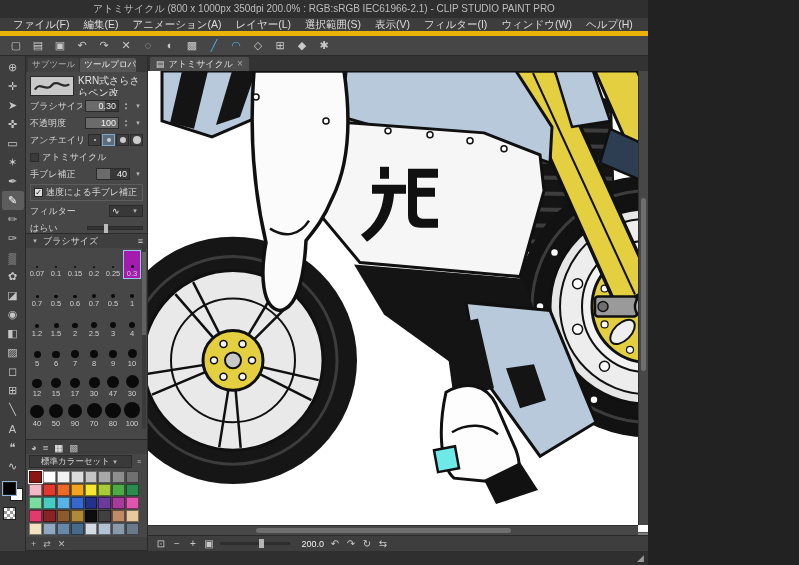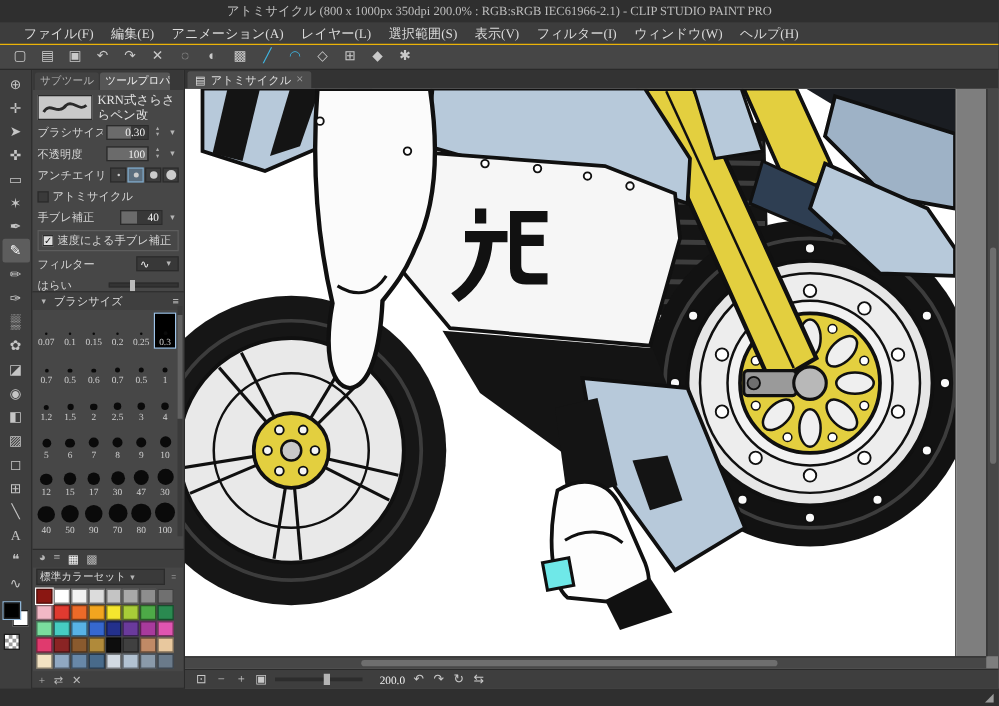--- a/index.html
+++ b/index.html
@@ -1,24 +1,24 @@
 <!DOCTYPE html>
 <html><head>
 <meta charset="utf-8">
 <style>
   *{box-sizing:border-box;margin:0;padding:0;user-select:none}
   html,body{background:#222}
-  .window{width:799px;height:565px;background:#3a3a3a;color:#d8d8d8;
-    font-family:Liberation Serif, serif;font-size:11px;
+  .window{width:648px;height:565px;background:#3a3a3a;color:#d8d8d8;
+    font-family:Liberation Sans, sans-serif;font-size:11px;
     display:flex;flex-direction:column;overflow:hidden;position:relative}
   
   .titlebar{height:18px;background:#2f2f2f;display:flex;align-items:center;justify-content:center;
     font-size:10px;color:#bdbdbd;flex:none}
-  .menubar{height:18px;background:#3d3d3d;display:flex;align-items:center;padding:0 12px;
-    font-size:10.5px;border-bottom:1px solid #eab308;flex:none}
+  .menubar{height:18px;background:#3d3d3d;display:flex;align-items:center;padding:0 6px;
+    font-size:10.5px;border-bottom:5px solid #eab308;flex:none}
   .menu-item{padding:0 7px;white-space:nowrap;cursor:default;color:#dcdcdc}
   .toolbar{height:20px;background:#464646;display:flex;align-items:center;gap:2px;padding:0 6px;
     border-bottom:1px solid #2a2a2a;flex:none}
   .tbtn{width:20px;height:17px;background:transparent;border:0;color:#c9c9c9;font-size:11px;
     line-height:1;display:flex;align-items:center;justify-content:center;border-radius:2px;
     font-family:inherit}
   .tbtn.accent{color:#3fb9e6}
   
   .main{flex:1;display:flex;min-height:0}
   .toolstrip{width:26px;background:#3e3e3e;border-right:1px solid #2a2a2a;display:flex;
@@ -67,31 +67,31 @@
   .groupbox{border:1px solid #5d5d5d;padding:2px 3px;display:flex;align-items:center;gap:3px;
     font-size:8.5px;height:17px}
   .hslider{flex:1;height:4px;background:#333333;border:1px solid #2b2b2b;position:relative}
   .hslider .handle{position:absolute;left:30%;top:-3px;width:4px;height:9px;background:#bbbbbb}
   .phead{height:14px;background:#3f3f3f;display:flex;align-items:center;gap:3px;padding:0 4px;
     font-size:9px;color:#d8d8d8;flex:none}
   .phead .spacer{flex:1}
   .bs-grid{display:grid;grid-template-columns:repeat(6,1fr);padding:2px 6px 2px 2px;gap:1px;position:relative}
   .bs-cell{height:29px;display:flex;flex-direction:column;align-items:center;justify-content:flex-end;
     border:1px solid transparent}
-  .bs-cell.sel{border-color:#9fc4e8;background:#000000}
+  .bs-cell.sel{border-color:#9fc4e8;background:#a21caf}
   .bs-dot{background:#0a0a0a;border-radius:50%;margin-bottom:2px;flex:none}
   .bs-num{font-size:7.5px;color:#cfcfcf;line-height:8px;white-space:nowrap}
   .panescroll{position:absolute;right:1px;top:2px;bottom:2px;width:4px;background:#3a3a3a}
   .panescroll .pthumb{position:absolute;left:0;right:0;top:4%;height:45%;background:#616161}
   .cp-tabs{height:14px;background:#3f3f3f;display:flex;align-items:center;gap:6px;padding:0 5px;
     color:#b5b5b5;font-size:9.5px;flex:none}
   .cp-tabs .ct.sel{color:#ffffff}
   .cp-drop{height:15px;display:flex;align-items:center;gap:2px;padding:1px 3px;font-size:8.5px;flex:none}
   .cp-drop .box{flex:1;background:#3a3a3a;border:1px solid #2b2b2b;height:13px;display:flex;
-    align-items:center;justify-content:flex-start;padding:0 2px;overflow:hidden;white-space:nowrap}
+    align-items:center;justify-content:center;padding:0 2px;overflow:hidden;white-space:nowrap}
   .swatches{display:grid;grid-template-columns:repeat(8,1fr);gap:1px;padding:2px 8px 2px 3px;position:relative;flex:1}
   .swatch{height:12px;border:1px solid rgba(0,0,0,.45)}
   .swatch.sel{box-shadow:0 0 0 1px #ffffff}
   .cp-foot{height:13px;display:flex;align-items:center;gap:7px;padding:0 5px;color:#b8b8b8;
     font-size:9px;background:#404040;flex:none}
   
   .canvas-area{flex:1;display:flex;flex-direction:column;background:#7e7e7e;min-width:0}
   .tabbar{height:15px;background:#333333;display:flex;align-items:flex-end;padding:1px 2px 0;flex:none}
   .ctab{height:14px;background:#4d4d4d;color:#dddddd;font-size:9px;display:flex;align-items:center;
     gap:4px;padding:0 6px;border-radius:2px 2px 0 0}

